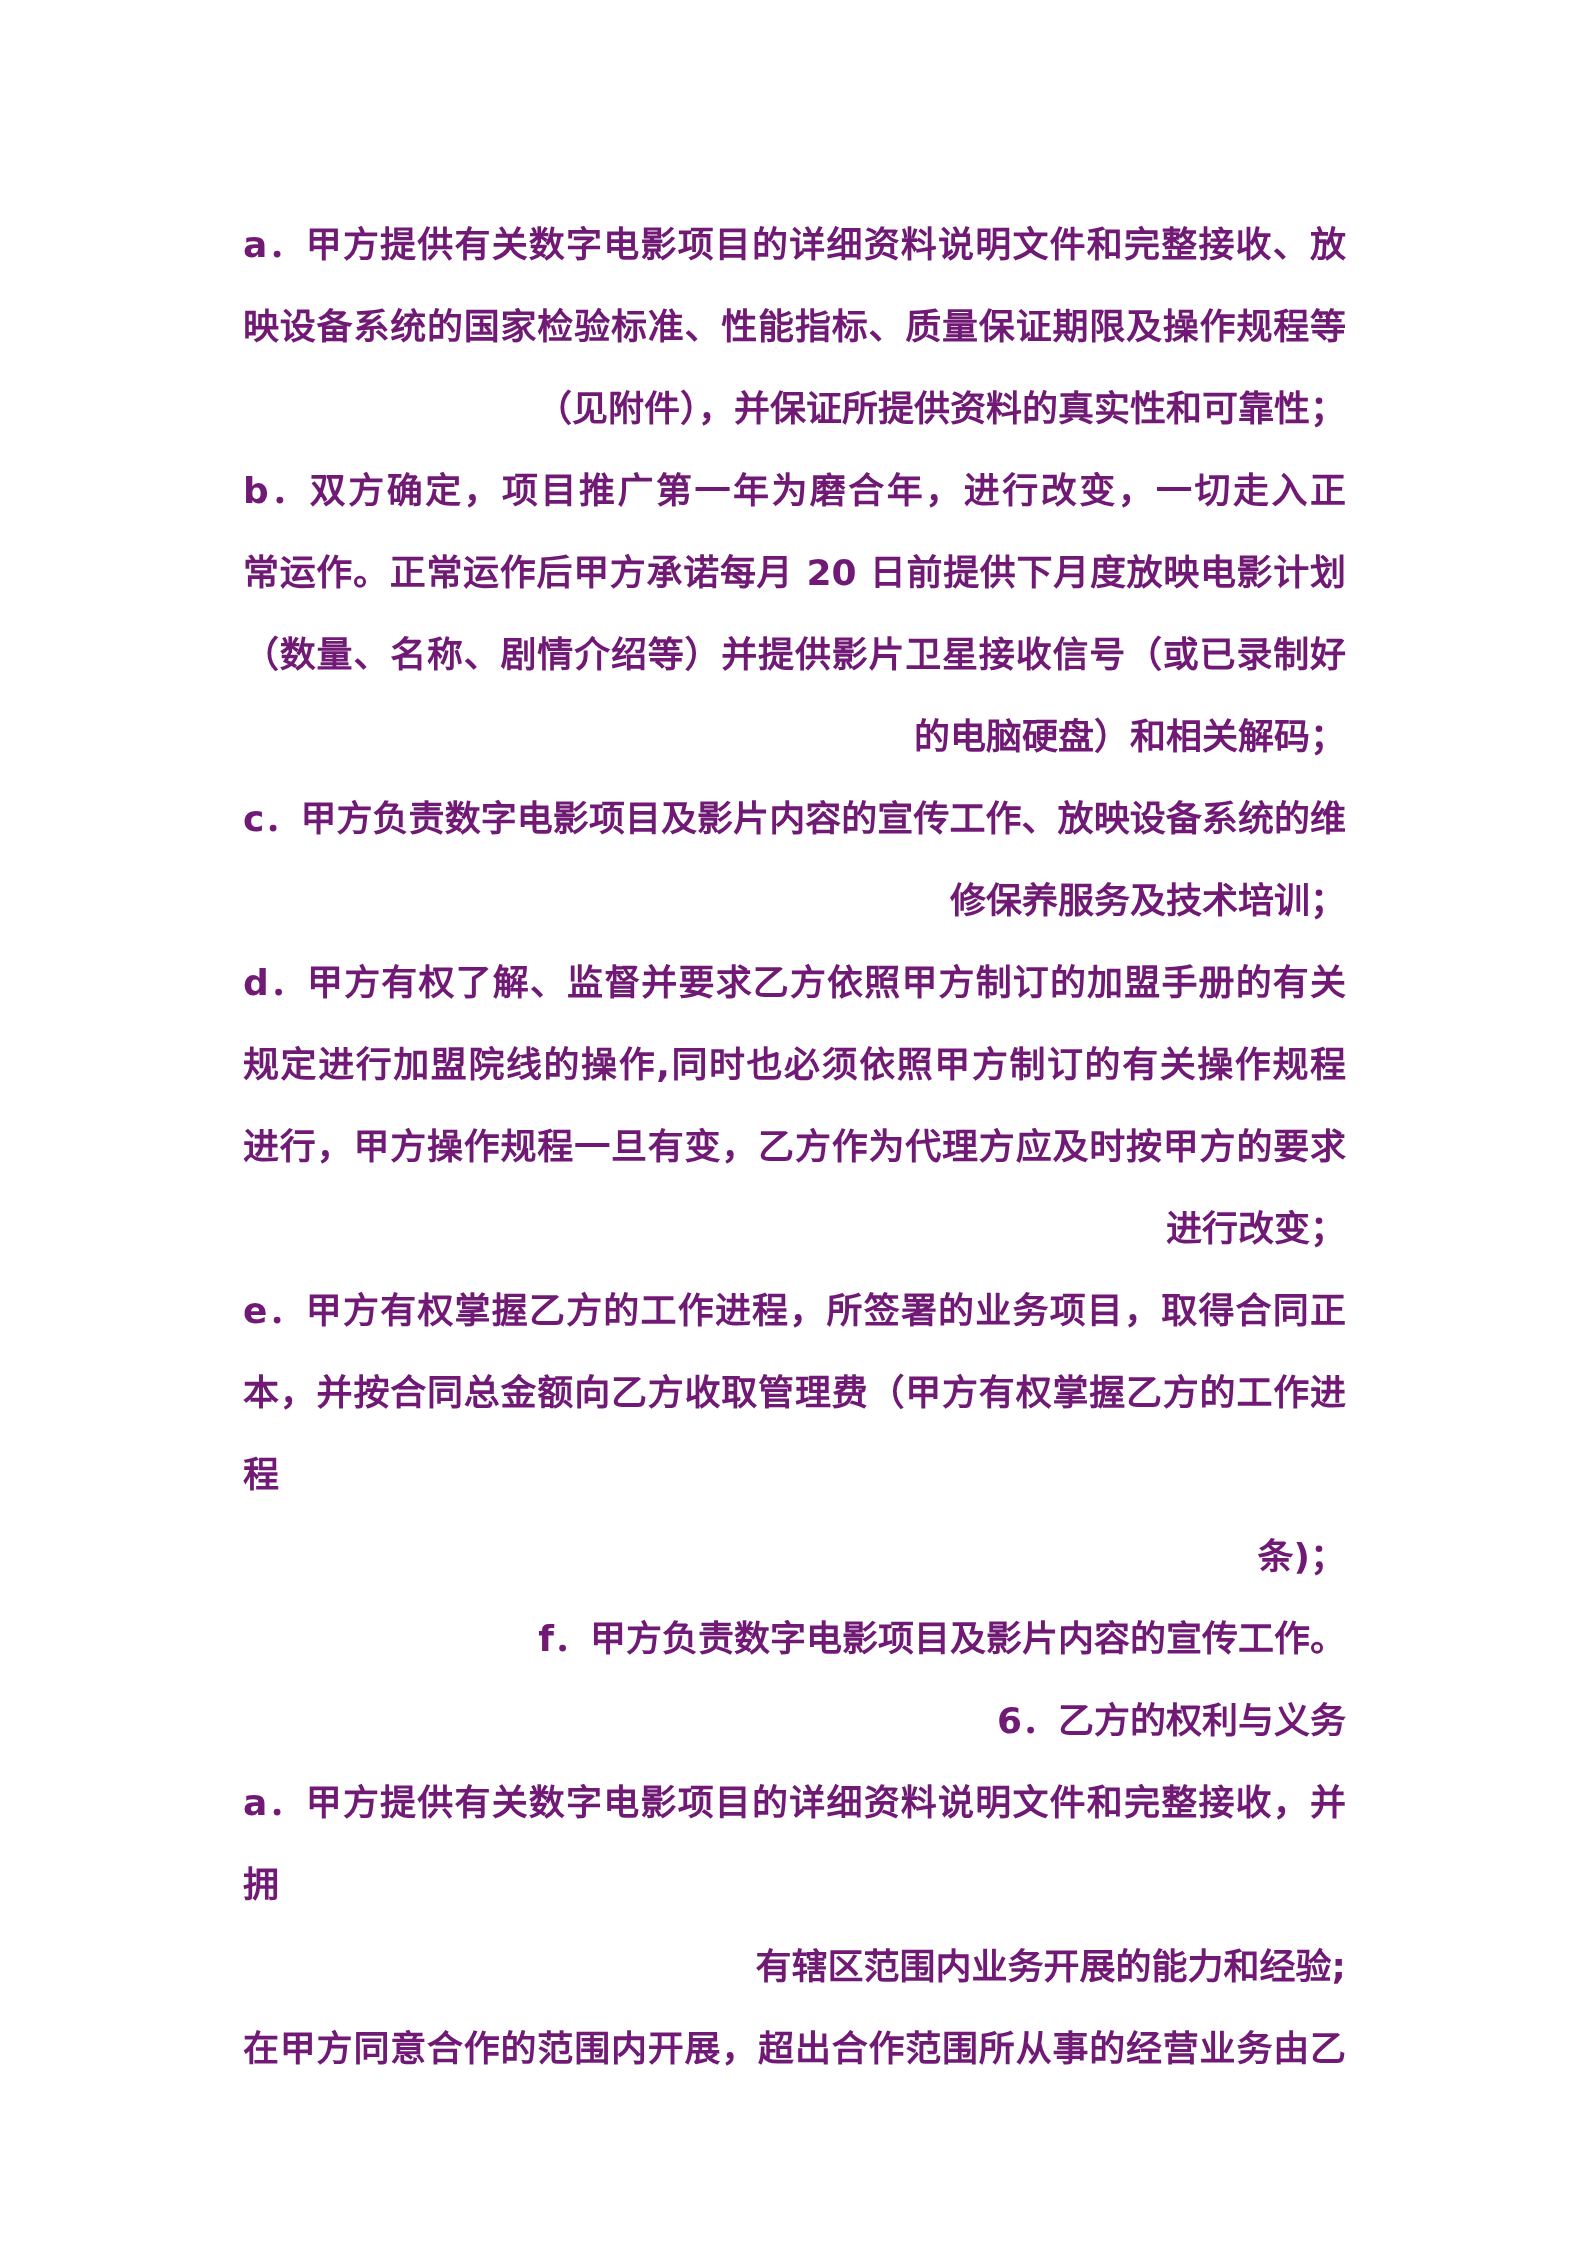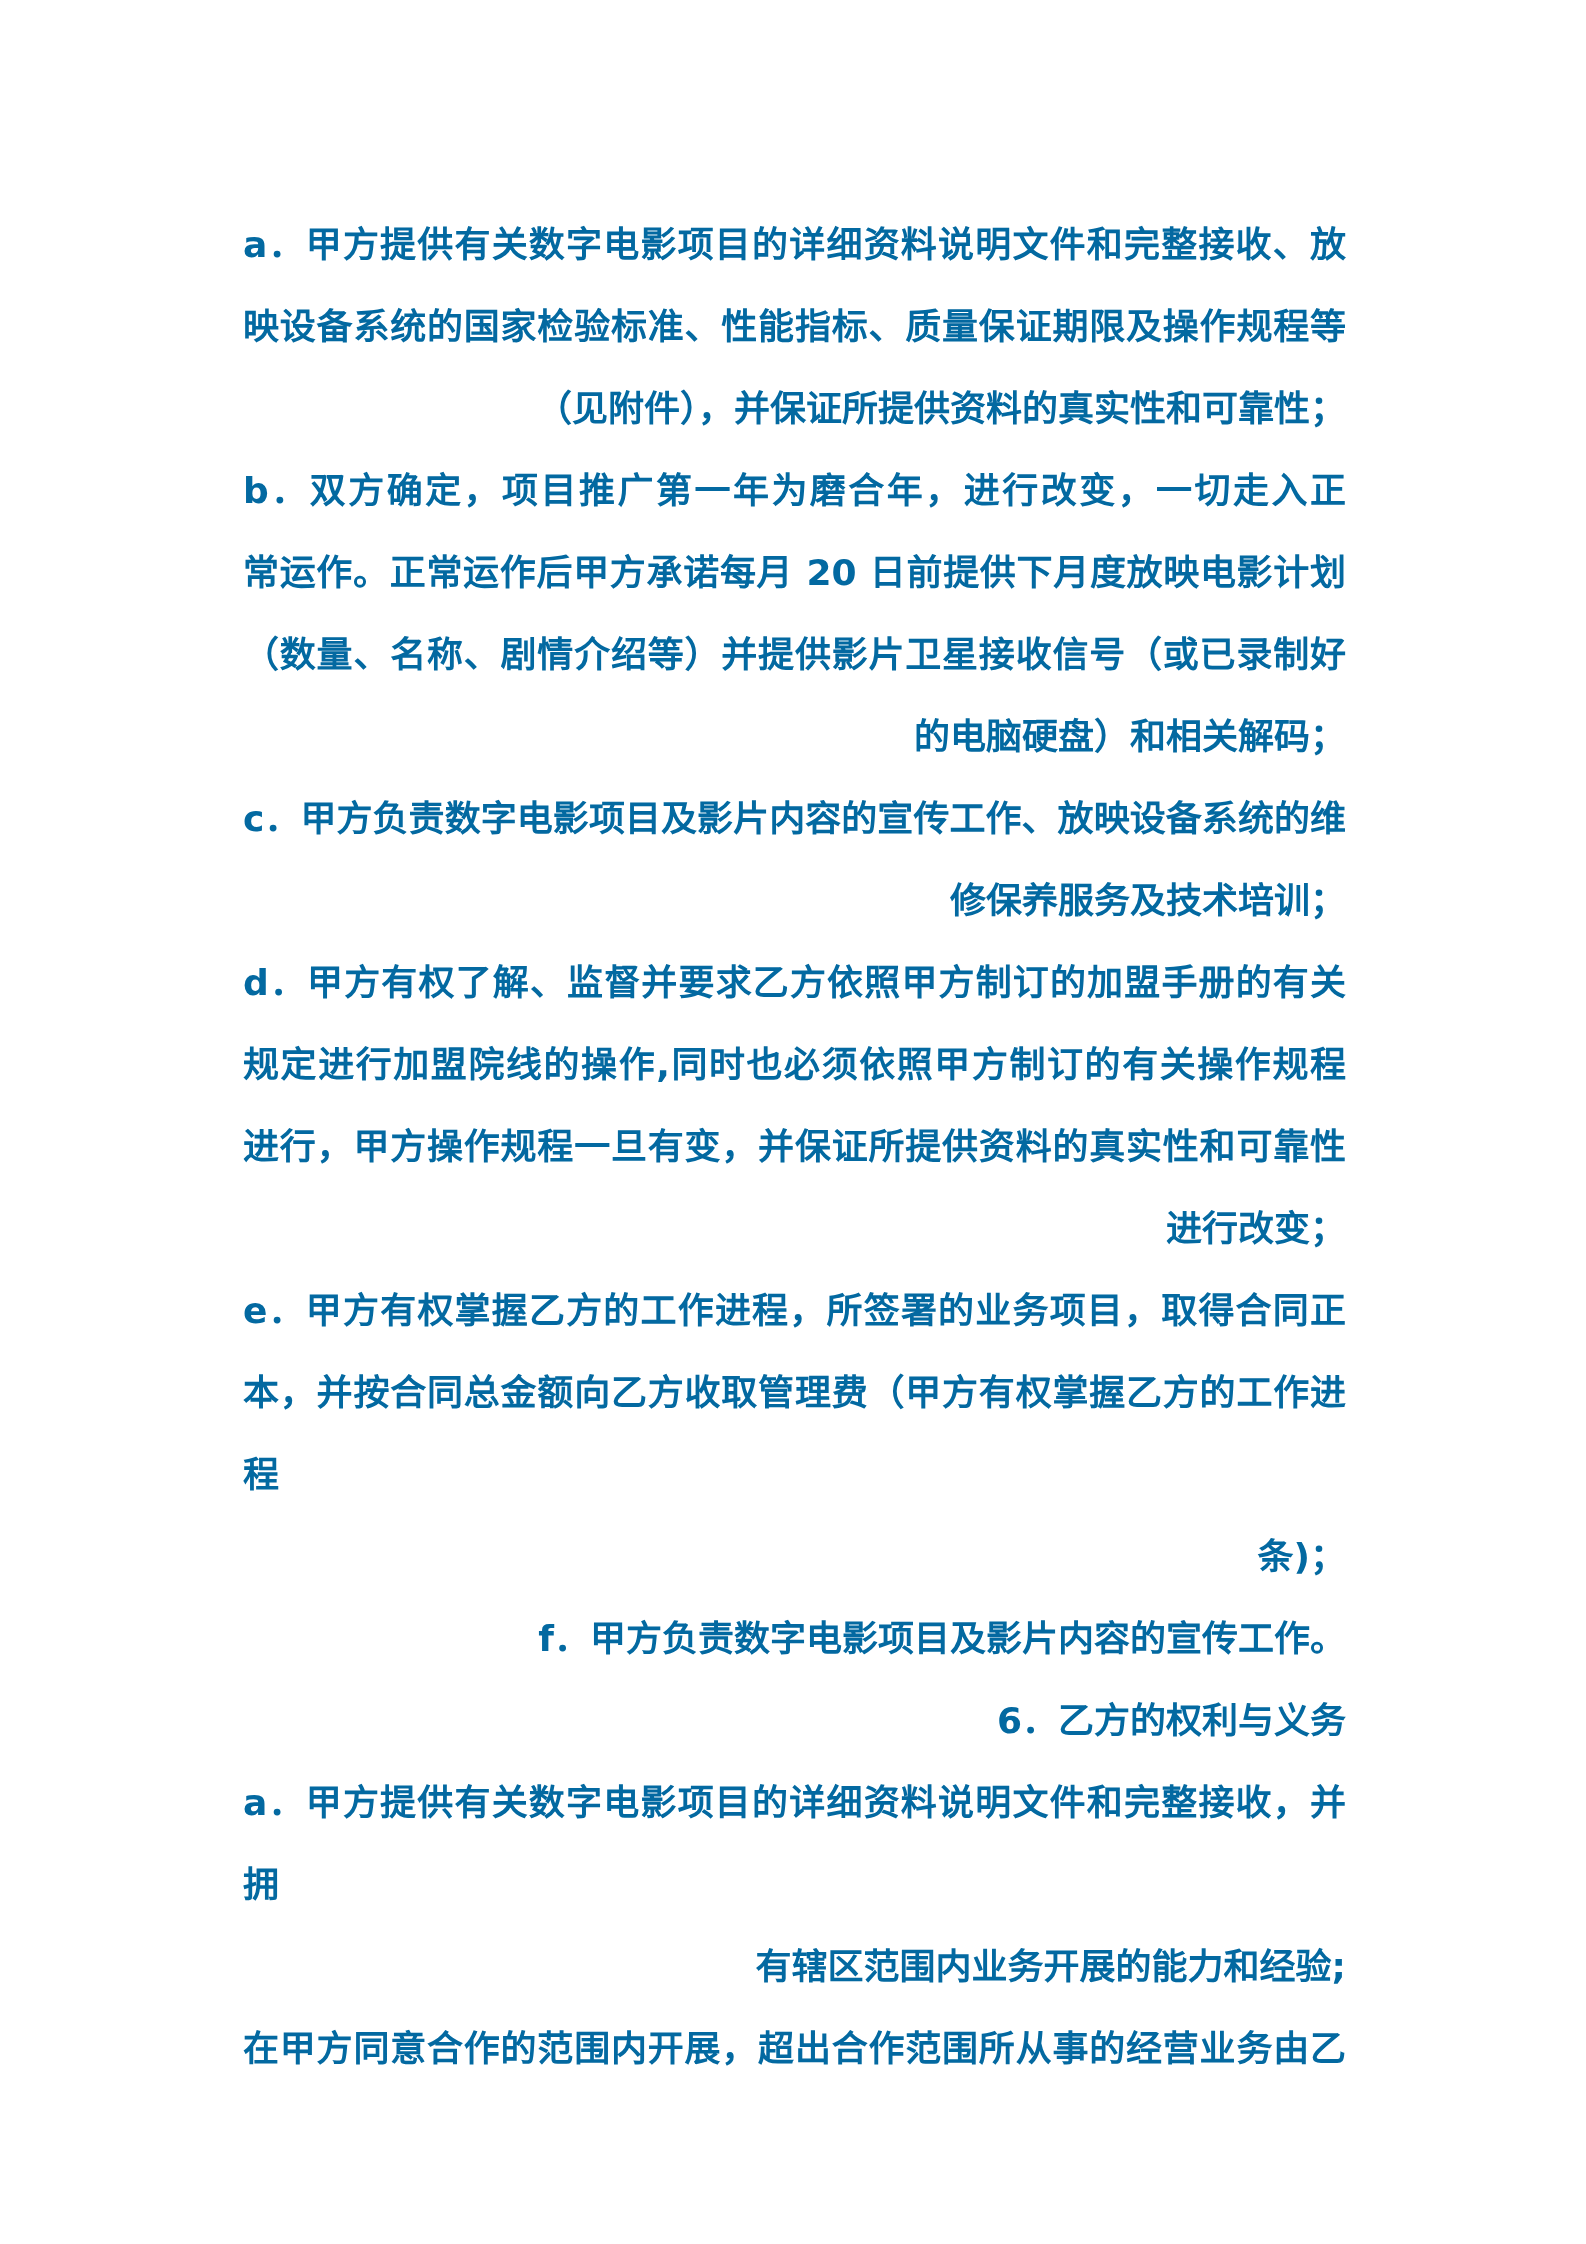--- a/index.html
+++ b/index.html
@@ -16,21 +16,21 @@
   }
   .doc-body {
     position: absolute;
     left: 243px;
     top: 204px;
     width: 1103px;
     font-family: "DejaVu Sans", sans-serif;
     font-weight: 700;
     font-size: 36px;
     line-height: 82px;
-    color: #0369a1;
+    color: #701a75;
     letter-spacing: 0;
   }
   .line {
     width: 100%;
     text-align: right;
     overflow: visible;
   }
   .line.fill {
     text-align: justify;
     text-align-last: justify;
@@ -45,21 +45,21 @@
       <div class="line fill">映设备系统的国家检验标准、性能指标、质量保证期限及操作规程等</div>
       <div class="line">（见附件），并保证所提供资料的真实性和可靠性；</div>
       <div class="line fill">b．双方确定，项目推广第一年为磨合年，进行改变，一切走入正</div>
       <div class="line fill">常运作。正常运作后甲方承诺每月 20 日前提供下月度放映电影计划</div>
       <div class="line fill">（数量、名称、剧情介绍等）并提供影片卫星接收信号（或已录制好</div>
       <div class="line">的电脑硬盘）和相关解码；</div>
       <div class="line fill">c．甲方负责数字电影项目及影片内容的宣传工作、放映设备系统的维</div>
       <div class="line">修保养服务及技术培训；</div>
       <div class="line fill">d．甲方有权了解、监督并要求乙方依照甲方制订的加盟手册的有关</div>
       <div class="line fill">规定进行加盟院线的操作,同时也必须依照甲方制订的有关操作规程</div>
-      <div class="line fill">进行，甲方操作规程一旦有变，并保证所提供资料的真实性和可靠性</div>
+      <div class="line fill">进行，甲方操作规程一旦有变，乙方作为代理方应及时按甲方的要求</div>
       <div class="line">进行改变；</div>
       <div class="line fill">e．甲方有权掌握乙方的工作进程，所签署的业务项目，取得合同正</div>
       <div class="line fill">本，并按合同总金额向乙方收取管理费（甲方有权掌握乙方的工作进程</div>
       <div class="line">条)；</div>
       <div class="line">f．甲方负责数字电影项目及影片内容的宣传工作。</div>
       <div class="line">6．乙方的权利与义务</div>
       <div class="line fill">a．甲方提供有关数字电影项目的详细资料说明文件和完整接收，并拥</div>
       <div class="line">有辖区范围内业务开展的能力和经验;</div>
       <div class="line fill">在甲方同意合作的范围内开展，超出合作范围所从事的经营业务由乙</div>
     </div>

